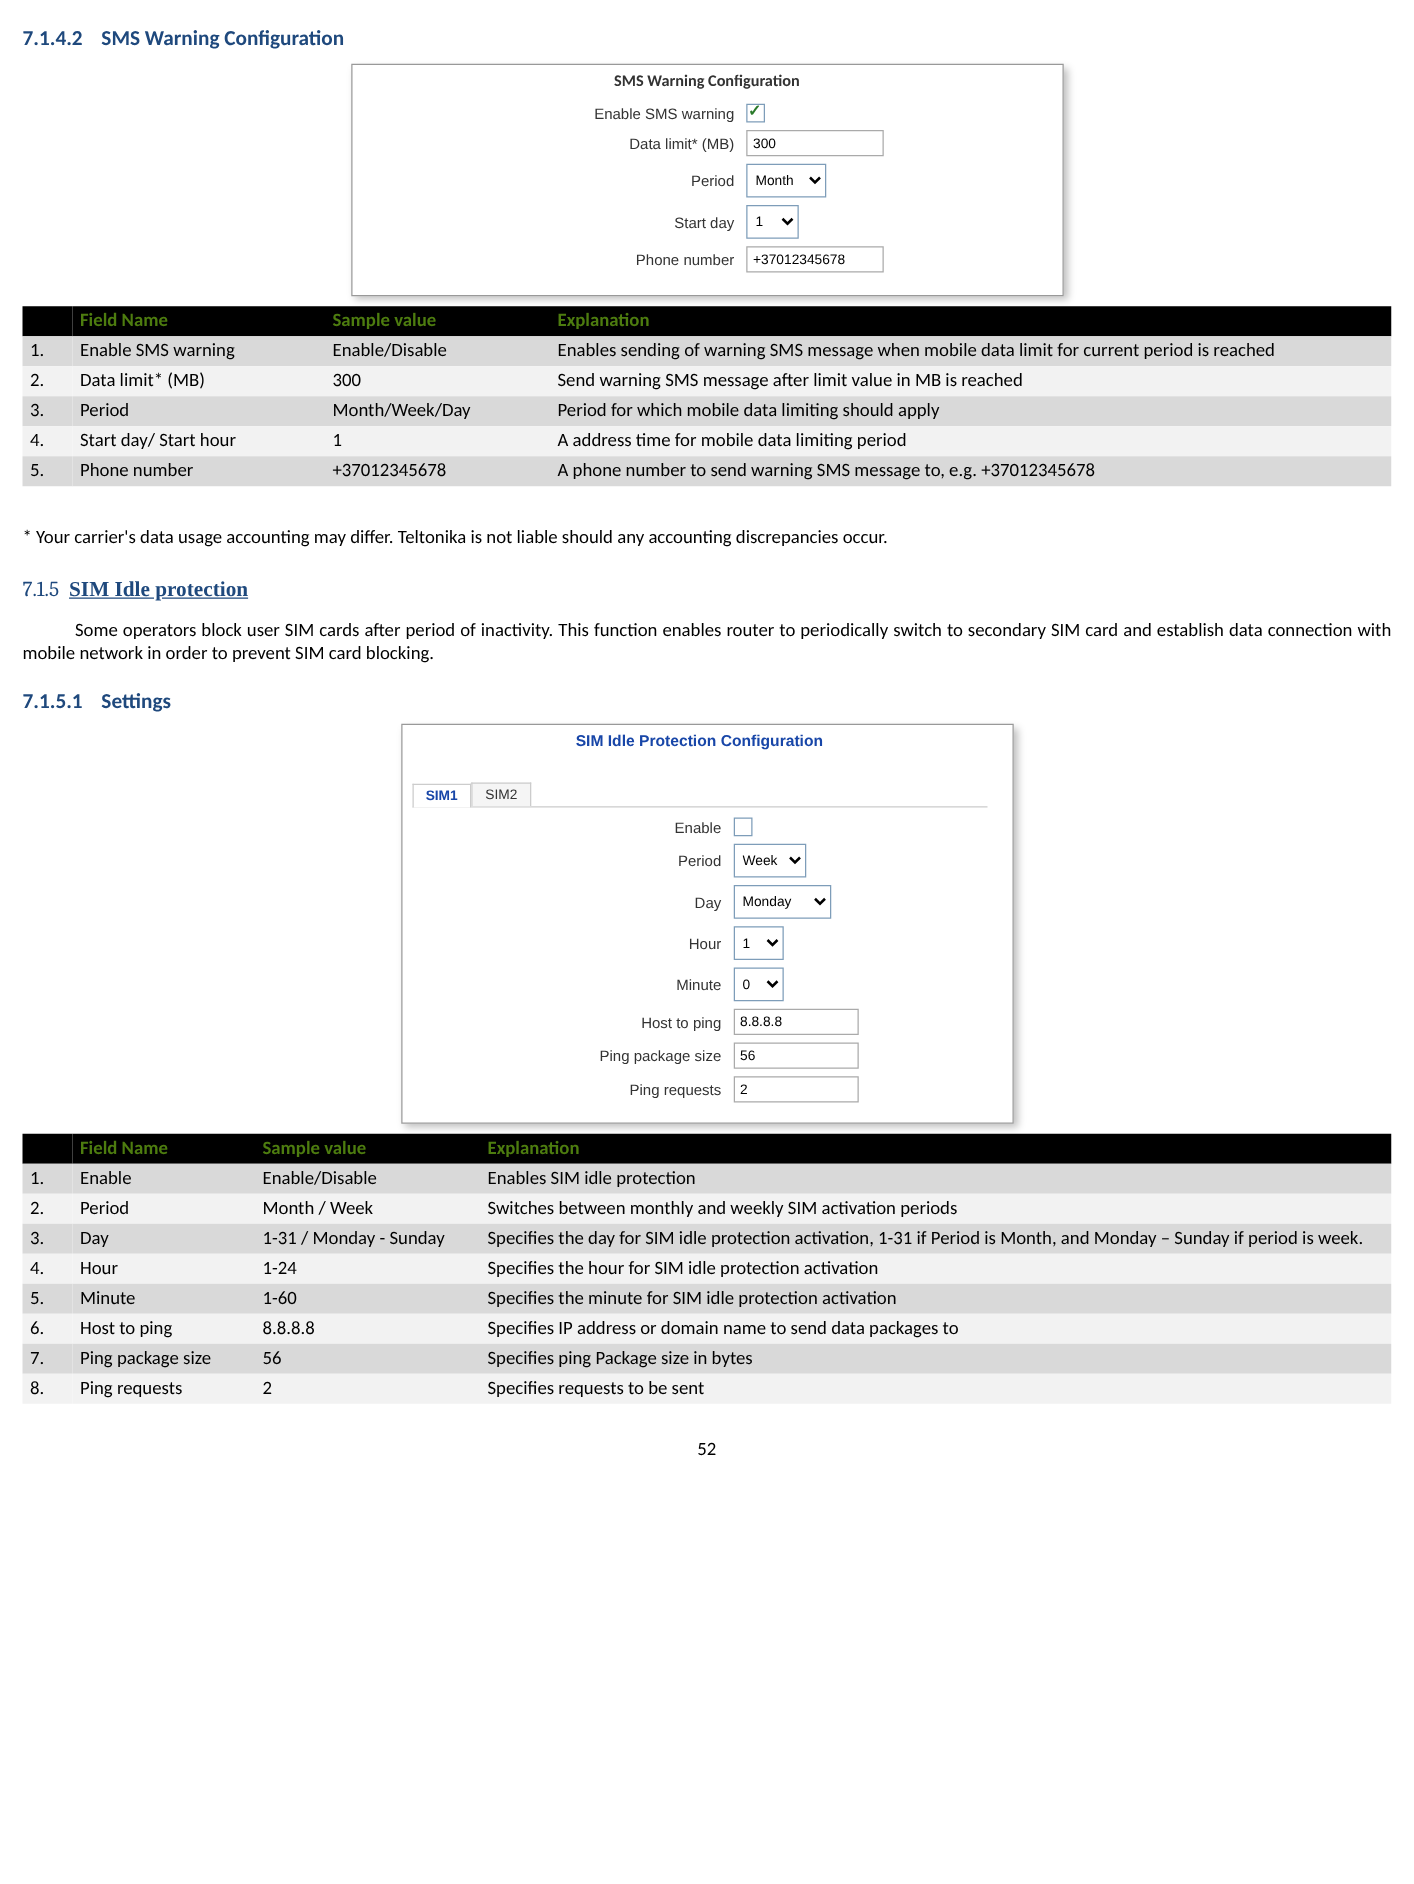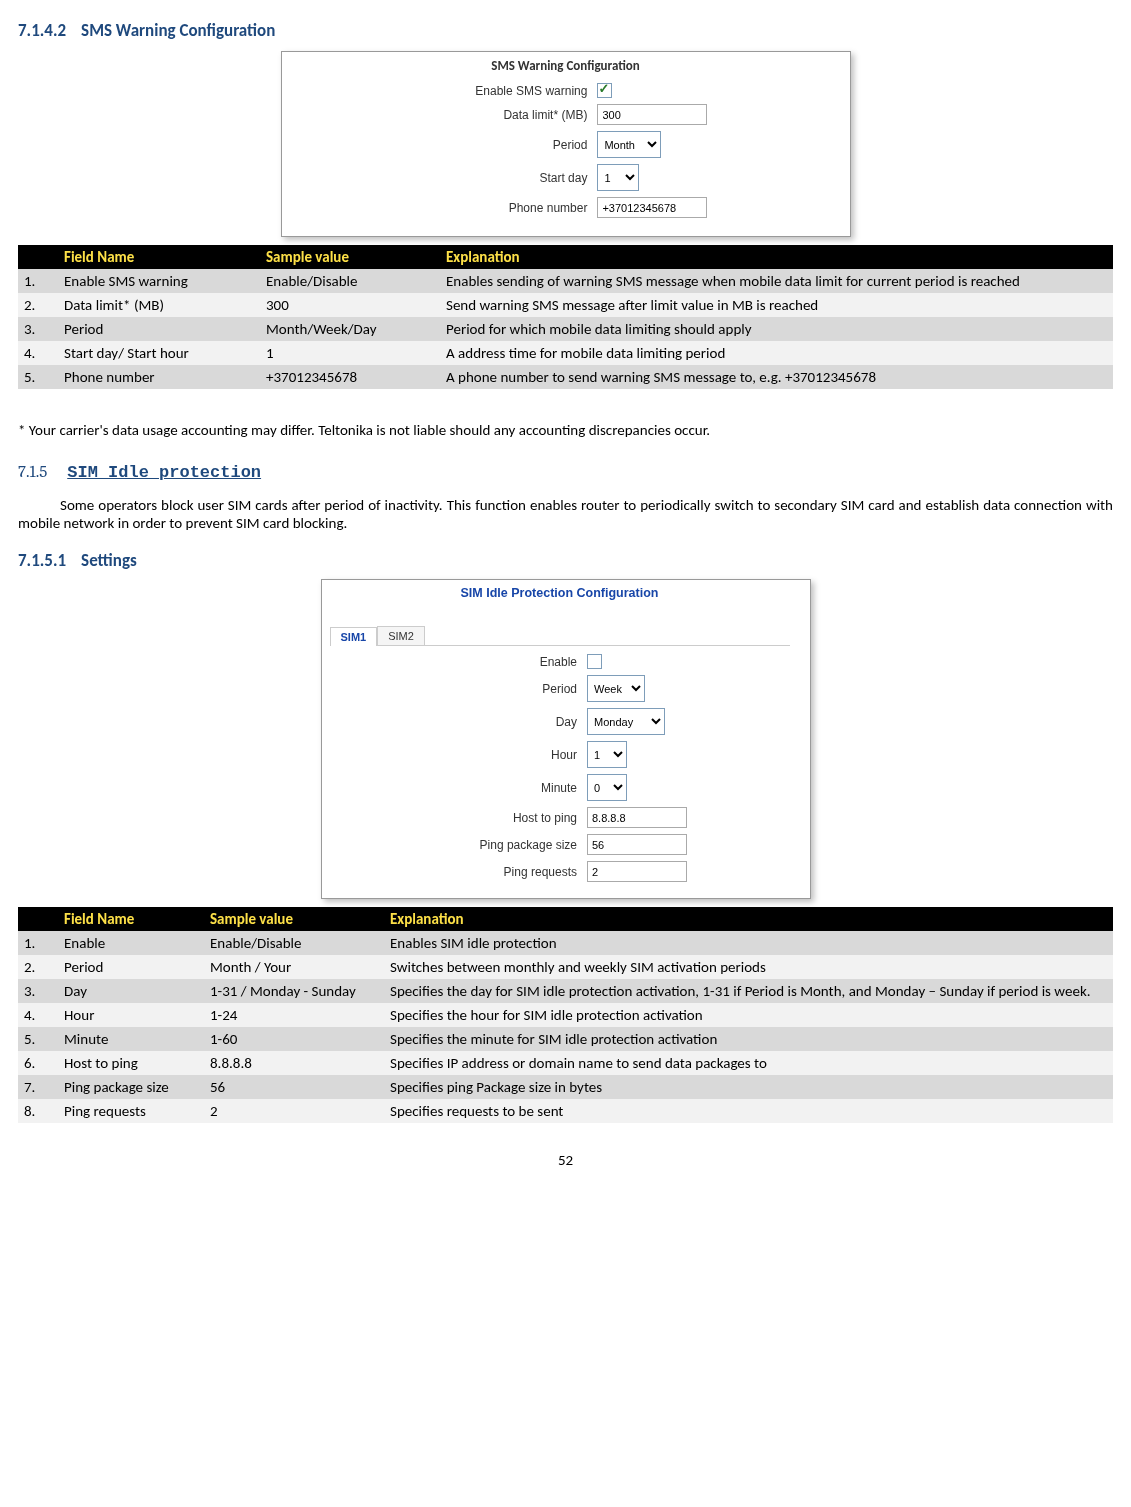--- a/index.html
+++ b/index.html
@@ -12,21 +12,21 @@
     background: #fff;
   }
   .heading-blue {
     color: #1F497D;
     font-weight: bold;
   }
   .h-71412 { font-size: 17px; margin-bottom: 10px; }
   .h-71412 .num { margin-right: 15px; }
   .h-715 { font-size: 17px; margin: 22px 0 10px 0; }
   .h-715 .num { color:#1F497D; margin-right: 8px; font-weight:normal; font-family: Cambria, serif;}
-  .h-715 .txt { font-family: Liberation Mono, monospace; margin-left: 12px; }
+  .h-715 .txt { font-family: Liberation Serif, serif; }
   .underline { text-decoration: underline; text-decoration-color: #1F497D; }
   .h-7151 { font-size: 17px; margin: 18px 0 8px 0; }
   .h-7151 .num { margin-right: 15px; }
 
   .screenshot-box {
     border: 1px solid #999;
     background: #fff;
     box-shadow: 3px 3px 6px rgba(0,0,0,0.25);
     margin: 0 auto 8px auto;
   }
@@ -43,21 +43,21 @@
   .ss-select { border:1px solid #7e9db9; height:27px; font-size:11px; padding:0 2px; background:#fff; }
   .ss-chk { width:13px; height:13px; border:1px solid #7e9db9; display:inline-block; position:relative; }
   .ss-chk.checked::after { content:"✓"; color:#2a7a2a; font-weight:bold; position:absolute; top:-3px; left:0; font-size:13px;}
 
   .tabs { display:flex; border-bottom:1px solid #ccc; margin-bottom:8px; font-size:11px; font-family:Arial,sans-serif;}
   .tab { padding:3px 10px; border:1px solid #ccc; border-bottom:none; margin-right:0; color:#333;margin-top:20px; }
   .tab.active { color:#1846a8; font-weight:bold; background:#fff; position:relative; top:1px; }
   .tab:not(.active){ background:#f5f5f5; }
 
   table.doc-table { border-collapse: collapse; width:100%; margin-top:0; }
-  table.doc-table th { background:#000; color:#fde047; text-align:left; padding:3px 6px; font-weight:bold; font-size:15px;}
+  table.doc-table th { background:#000; color:#4d7c0f; text-align:left; padding:3px 6px; font-weight:bold; font-size:15px;}
   table.doc-table th.numcol { width:28px; }
   table.doc-table td { padding:3px 6px; vertical-align:top; font-size:15px; }
   table.doc-table tr.odd td { background:#d9d9d9; }
   table.doc-table tr.even td { background:#f2f2f2; }
   table.doc-table td.num { text-align:left; }
   .col-field-1 { width:190px; }
   .col-sample-1 { width:168px; }
   .col-field-2 { width:134px; }
   .col-sample-2 { width:168px; }
   .just { text-align:justify; }
@@ -230,21 +230,21 @@
   </tr>
   <tr class="odd">
     <td class="num">1.</td>
     <td>Enable</td>
     <td>Enable/Disable</td>
     <td>Enables SIM idle protection</td>
   </tr>
   <tr class="even">
     <td class="num">2.</td>
     <td>Period</td>
-    <td>Month / Your</td>
+    <td>Month / Week</td>
     <td>Switches between monthly and weekly SIM activation periods</td>
   </tr>
   <tr class="odd">
     <td class="num">3.</td>
     <td>Day</td>
     <td>1-31 / Monday - Sunday</td>
     <td class="just">Specifies the day for SIM idle protection activation, 1-31 if Period is Month, and Monday – Sunday if period is week.</td>
   </tr>
   <tr class="even">
     <td class="num">4.</td>

